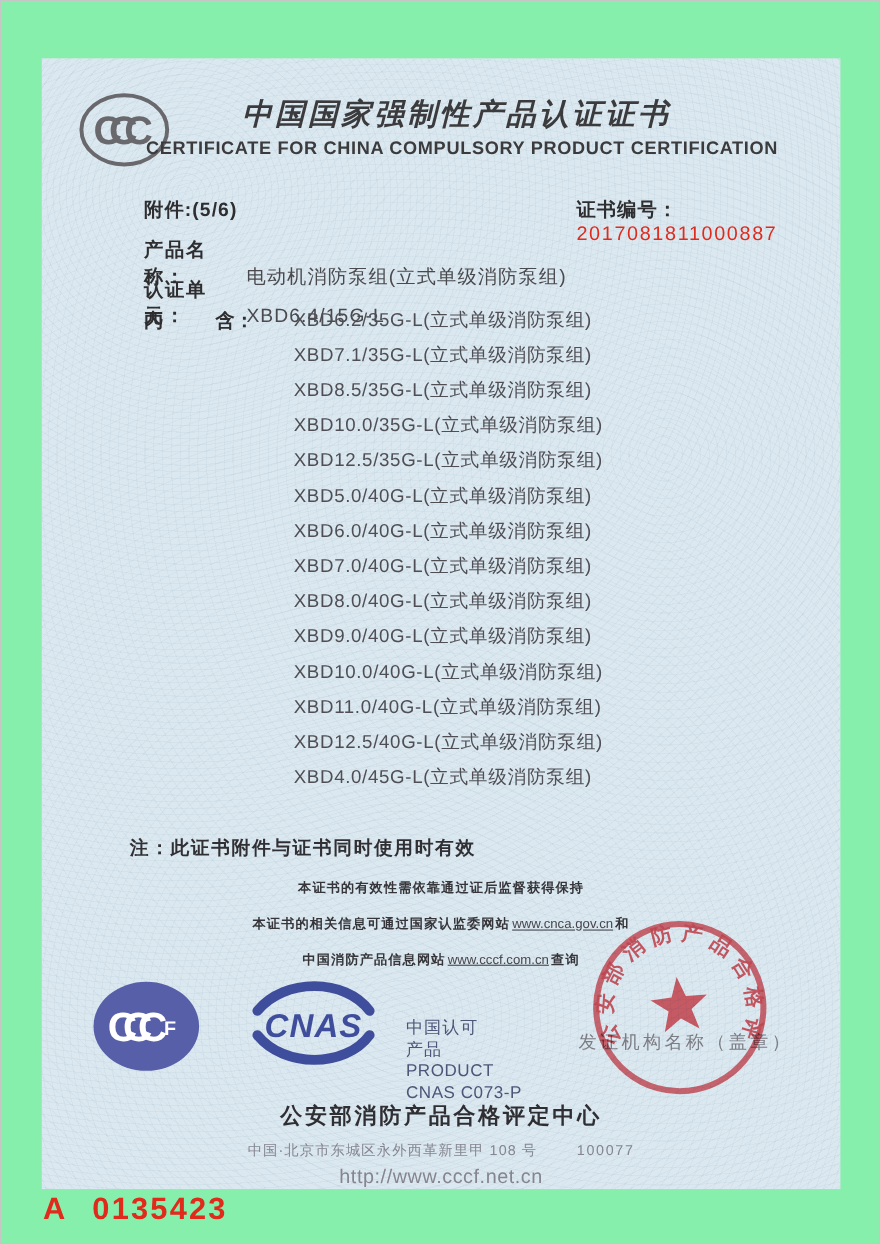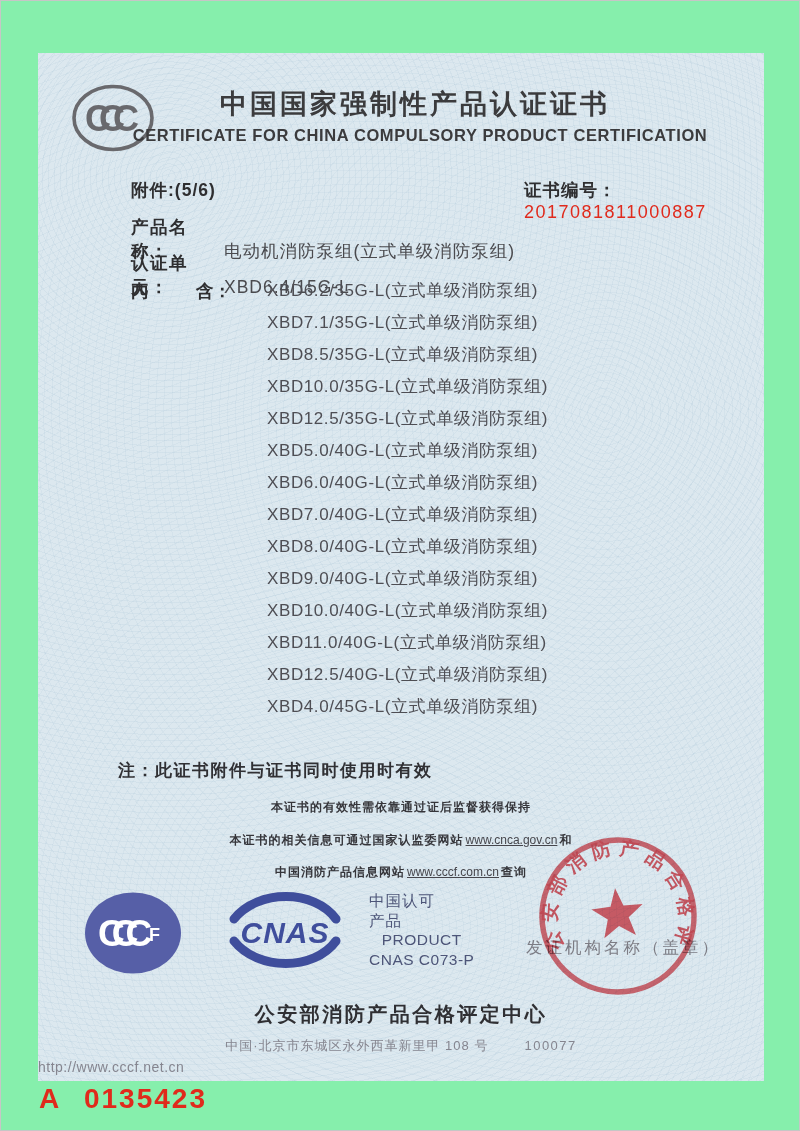--- a/index.html
+++ b/index.html
@@ -15,21 +15,21 @@
     background-color:#dce8ef;
     background-image:
       repeating-radial-gradient(circle at 18% 12%, rgba(168,196,214,.18) 0 1px, rgba(255,255,255,0) 1px 6px),
       repeating-radial-gradient(circle at 78% 35%, rgba(168,196,214,.15) 0 1px, rgba(255,255,255,0) 1px 8px),
       repeating-radial-gradient(circle at 45% 85%, rgba(168,196,214,.15) 0 1px, rgba(255,255,255,0) 1px 7px);
   }
   .abs{position:absolute;}
   .ccc-logo{left:33px;top:30px;width:84px;height:70px;}
   .title{
     left:0;right:0;top:33px;text-align:center;padding-left:28px;
-    font-size:27px;font-weight:bold;letter-spacing:3px;color:#3b3b3d;
+    font-size:27px;font-weight:bold;letter-spacing:3px;color:#3b3b3d;font-style:italic;
   }
   .subtitle{
     left:0;right:0;top:73px;text-align:center;padding-left:38px;
     font-size:16.5px;font-weight:bold;letter-spacing:0.6px;color:#3b3b3d;
   }
   .attachment{left:93px;top:125px;font-size:17.5px;font-weight:bold;color:#2e2e30;letter-spacing:1px;}
   .certno{left:466px;top:125px;font-size:17.5px;margin-left:20px;}
   .certno .lbl{font-weight:bold;color:#2e2e30;letter-spacing:1px;}
   .certno .val{color:var(--accent-red);letter-spacing:1.5px;font-size:18px;}
   .field-row{left:93px;font-size:17.5px;color:#4a4a4e;letter-spacing:1px;}
@@ -44,33 +44,33 @@
   .model-list{left:186px;top:222px;margin-left:43px;}
   .model-item{
     height:32px;line-height:32px;font-size:17px;color:#4e4e54;letter-spacing:0.6px;
   }
   .note{left:80px;top:706px;font-size:17px;font-weight:bold;color:#303034;letter-spacing:1.5px;}
   .statements{left:0;right:0;top:738px;text-align:center;
     font-size:12px;font-weight:bold;color:#35353a;line-height:32.5px;letter-spacing:1px;}
   .statements .url{font-weight:normal;color:#46464c;letter-spacing:0;text-decoration:underline;padding:0 2px;}
   .cccf-logo{left:45px;top:836px;width:100px;height:88px;}
   .cnas-logo{left:188px;top:836px;width:118px;height:82px;}
-  .cnas-text{left:331px;top:838px;color:#4d5578;line-height:19.5px;}
+  .cnas-text{left:331px;top:872px;color:#4d5578;line-height:19.5px;}
   .cnas-text .zh{font-size:15.5px;letter-spacing:1px;}
-  .cnas-text .en{font-size:15.5px;letter-spacing:0.5px;text-align:center;}
+  .cnas-text .en{font-size:15.5px;letter-spacing:0.5px;}
   .stamp-caption{left:488px;top:884px;font-size:16.5px;color:#7c7c84;letter-spacing:3px;}
   .stamp{left:495px;top:778px;width:170px;height:170px;transform:rotate(-6deg);
     mix-blend-mode:multiply;opacity:.92;}
   .issuer-name{left:0;right:0;top:948px;text-align:center;
     font-size:20px;font-weight:bold;color:#2f2f33;letter-spacing:2.5px;}
   .issuer-address{left:0;right:0;top:984px;text-align:center;
     font-size:13px;color:#85858f;letter-spacing:1px;}
   .issuer-address .postcode{margin-left:36px;letter-spacing:1.5px;}
-  .issuer-site{left:0;right:0;top:1006px;
-    font-size:14px;color:#85858f;letter-spacing:0.5px;}
+  .issuer-site{left:0;right:0;top:1006px;text-align:center;
+    font-size:18px;color:#85858f;letter-spacing:0.5px;}
   .serial{left:38px;top:1082px;font-size:28px;font-weight:bold;
     color:var(--accent-red);letter-spacing:2px;word-spacing:14px;}
 </style>
 </head>
 <body>
 
 <div class="canvas">
   <div class="page">
 
     <div class="abs ccc-logo">

